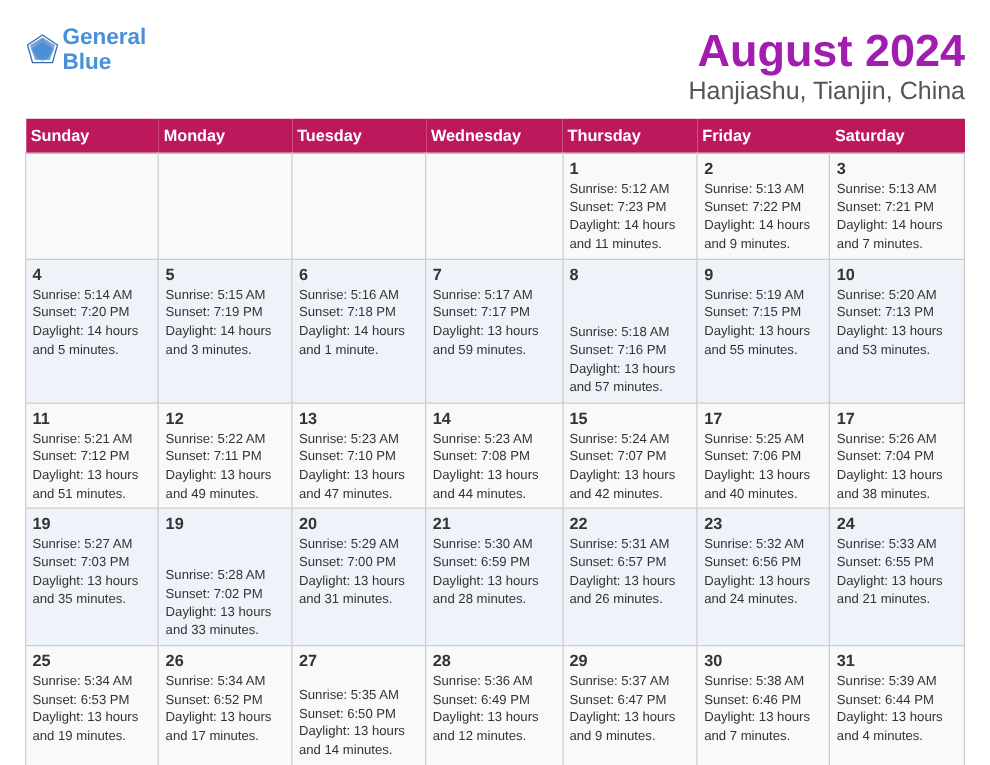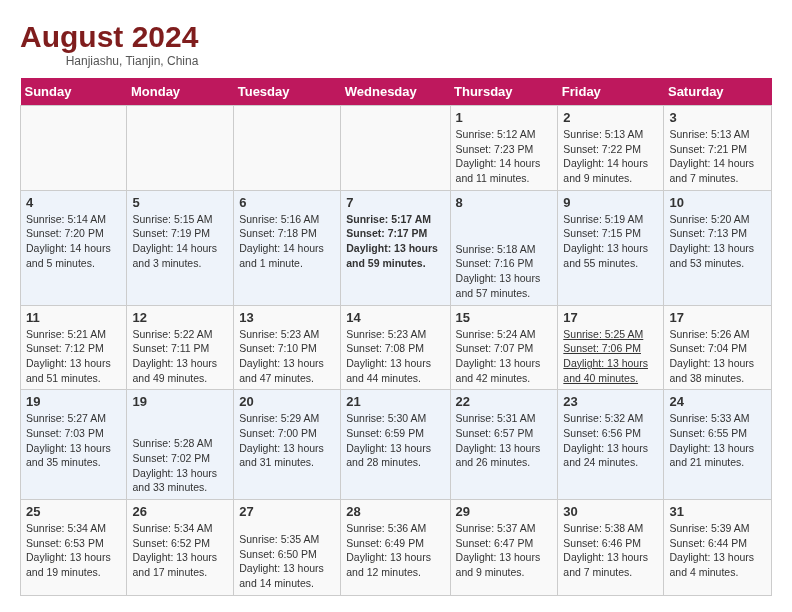--- a/index.html
+++ b/index.html
@@ -31,26 +31,26 @@
     }
     .logo-icon {
       width: 28px;
       height: 28px;
       margin-right: 2px;
     }
     .title-block {
       text-align: right;
     }
     .month-year {
-      font-size: 30px;
+      font-size: 36px;
       font-weight: bold;
-      color: #7f1d1d;
+      color: #a21caf;
     }
     .location {
-      font-size: 12px;
+      font-size: 20px;
       color: #555;
     }
     table {
       width: 100%;
       border-collapse: collapse;
       font-size: 11px;
     }
     thead th {
       background-color: #be185d;
       color: white;
@@ -88,20 +88,33 @@
       background-color: #f9f9f9;
     }
     tbody tr:nth-child(even) td {
       background-color: #eef3fa;
     }
   </style>
 </head>
 <body>
 
 <div class="header">
+  <div class="logo">
+    <svg class="logo-icon" viewBox="0 0 28 28">
+      <rect x="0" y="0" width="28" height="28" fill="white"></rect>
+      <polygon points="14,4 24,14 14,24 4,14" fill="#4a90d9" opacity="0.3"></polygon>
+      <polygon points="14,4 24,10 20,22 8,22 4,10" fill="#2e6db4" opacity="0.6"></polygon>
+      <polygon points="14,8 22,13 18,21 10,21 6,13" fill="#4a90d9"></polygon>
+      <polygon points="14,2 26,10 22,24 6,24 2,10" fill="none" stroke="#2e6db4" stroke-width="1"></polygon>
+    </svg>
+    <div class="logo-text">
+      <div><span>General</span></div>
+      <div><span style="color:#4a90d9">Blue</span></div>
+    </div>
+  </div>
   <div class="title-block">
     <div class="month-year">August 2024</div>
     <div class="location">Hanjiashu, Tianjin, China</div>
   </div>
 </div>
 
 <table>
   <thead>
     <tr>
     <th>Sunday</th>
@@ -158,21 +171,21 @@
         </td>
         <td>
           <span class="day-number">6</span>
           <div class="day-info" style="white-space: pre-line;">Sunrise: 5:16 AM
 Sunset: 7:18 PM
 Daylight: 14 hours
 and 1 minute.</div>
         </td>
         <td>
           <span class="day-number">7</span>
-          <div class="day-info" style="white-space: pre-line; font-weight: bold;">Sunrise: 5:17 AM
+          <div class="day-info" style="white-space: pre-line;">Sunrise: 5:17 AM
 Sunset: 7:17 PM
 Daylight: 13 hours
 and 59 minutes.</div>
         </td>
         <td>
           <span class="day-number">8</span>
           <div class="day-info" style="white-space: pre-line; margin-top: 32px;">Sunrise: 5:18 AM
 Sunset: 7:16 PM
 Daylight: 13 hours
 and 57 minutes.</div>
@@ -223,21 +236,21 @@
         </td>
         <td>
           <span class="day-number">15</span>
           <div class="day-info" style="white-space: pre-line;">Sunrise: 5:24 AM
 Sunset: 7:07 PM
 Daylight: 13 hours
 and 42 minutes.</div>
         </td>
         <td>
           <span class="day-number">17</span>
-          <div class="day-info" style="white-space: pre-line; text-decoration: underline;">Sunrise: 5:25 AM
+          <div class="day-info" style="white-space: pre-line;">Sunrise: 5:25 AM
 Sunset: 7:06 PM
 Daylight: 13 hours
 and 40 minutes.</div>
         </td>
         <td>
           <span class="day-number">17</span>
           <div class="day-info" style="white-space: pre-line;">Sunrise: 5:26 AM
 Sunset: 7:04 PM
 Daylight: 13 hours
 and 38 minutes.</div>

